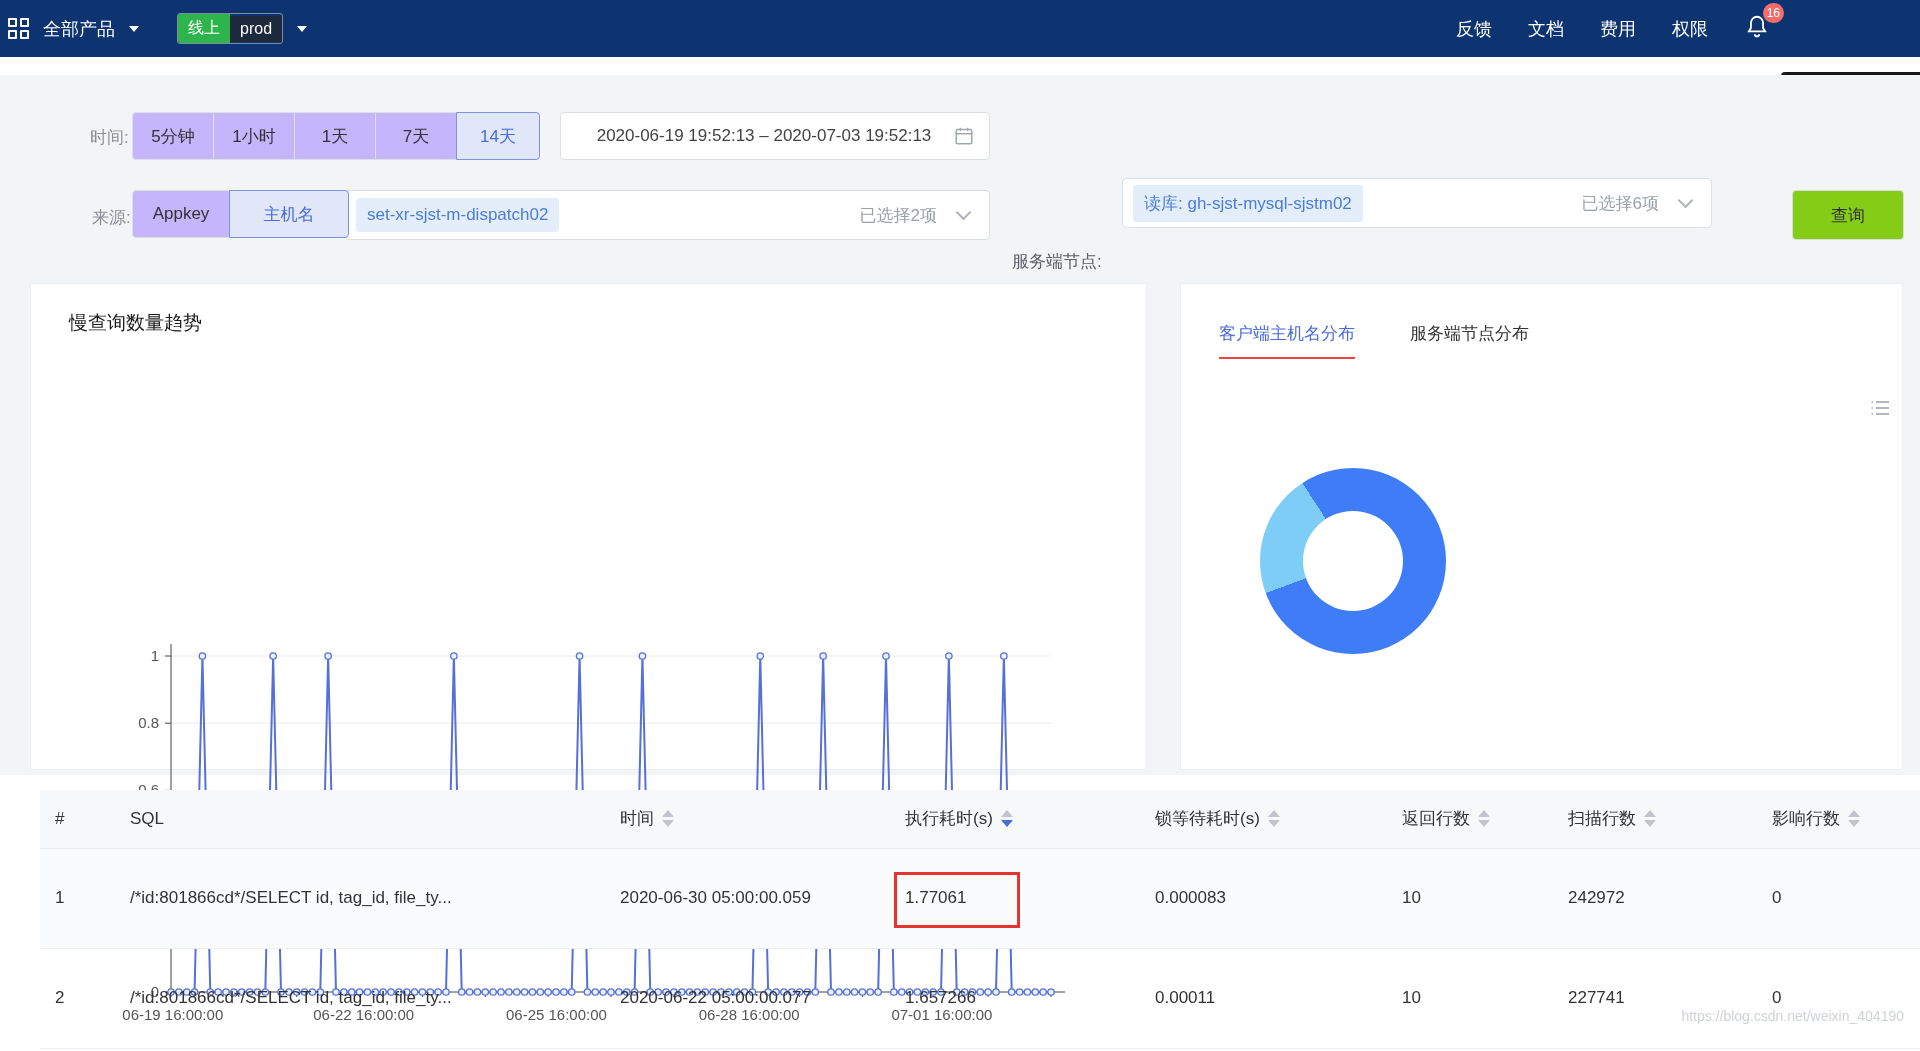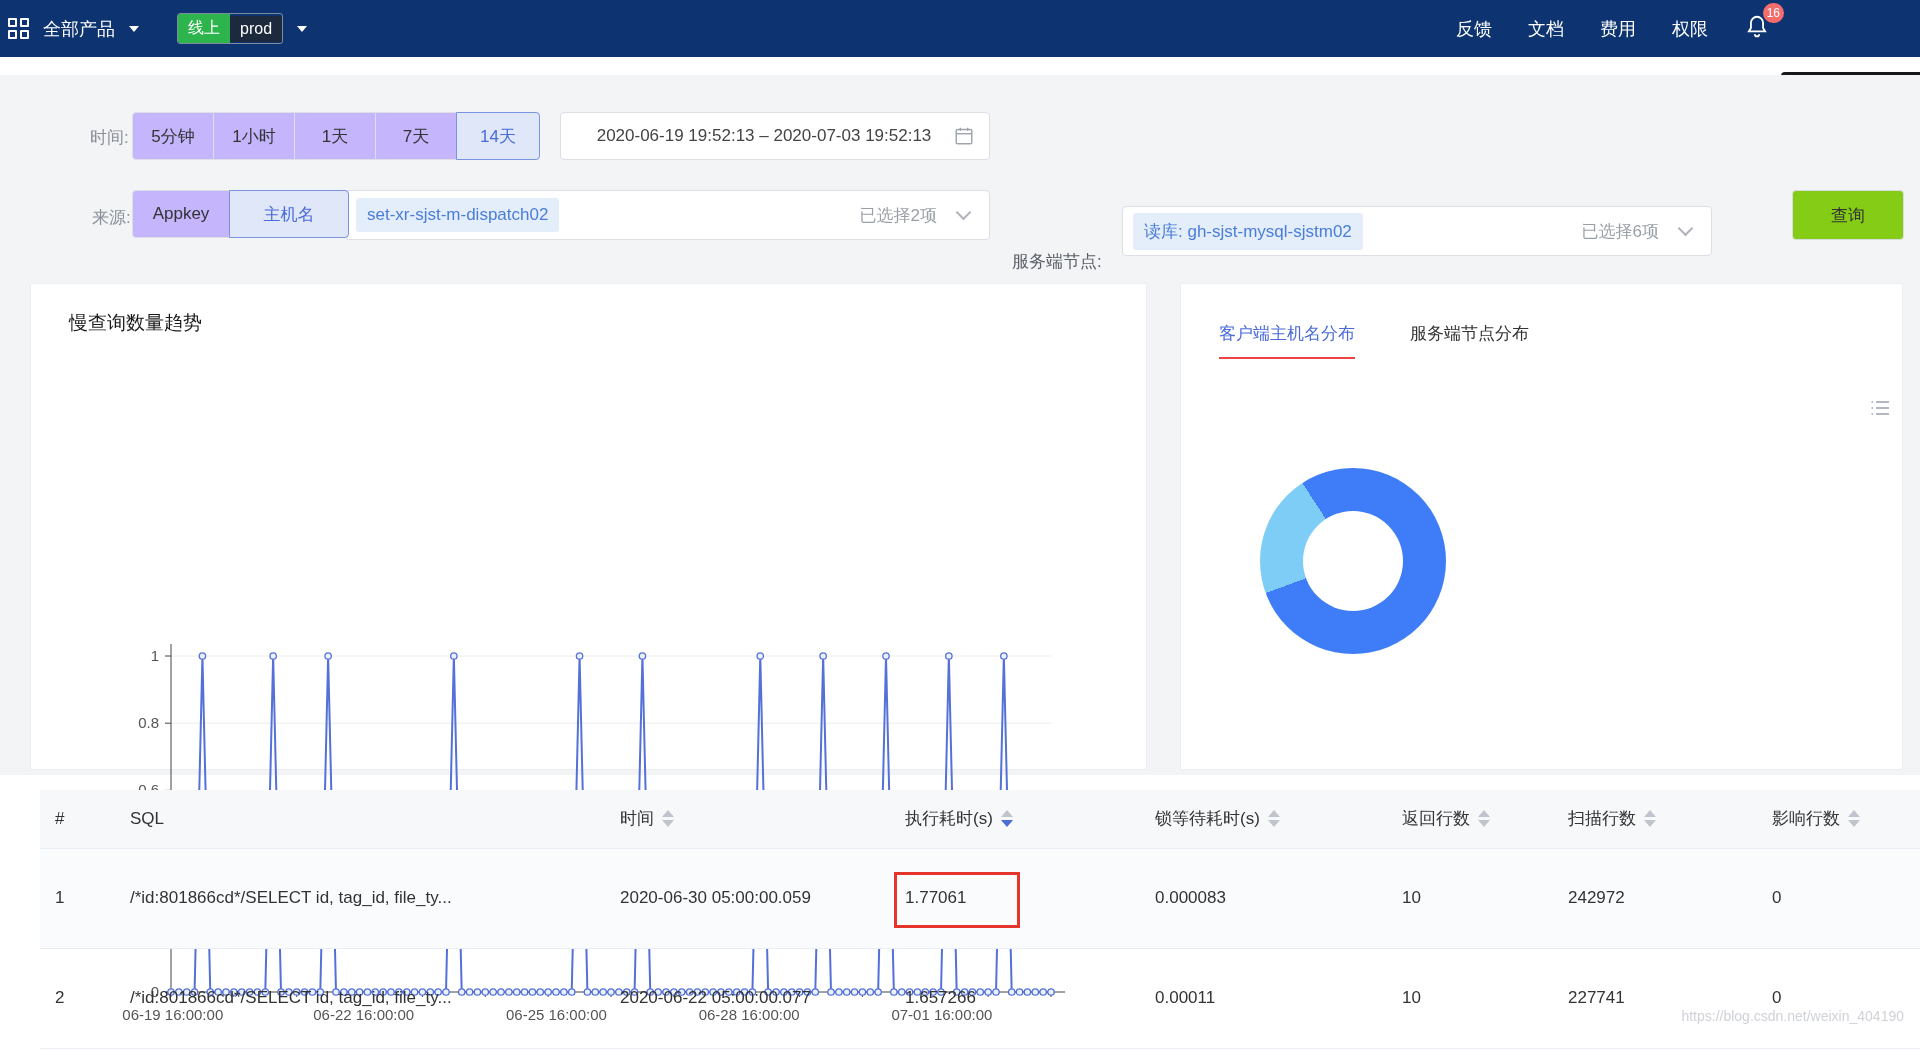--- a/index.html
+++ b/index.html
@@ -131,21 +131,21 @@
     <div class="opt sel" style="width: 120px;">主机名</div>
   </div>
 
 <div class="selectbox" style="left:345px; top:190px; width:645px;">
   <span class="pill">set-xr-sjst-m-dispatch02</span>
   <span class="selcount">已选择2项</span>
   <span class="chev"></span>
 </div>
 
 <span class="flabel" style="left:1012px; top:206px; color:#5a5e66;margin-top:44px;">服务端节点:</span>
-<div class="selectbox" style="left:1122px; top:206px; width:590px;">
+<div class="selectbox" style="left:1122px; top:178px; width:590px;">
   <span class="pill">读库: gh-sjst-mysql-sjstm02</span>
   <span class="selcount">已选择6项</span>
   <span class="chev"></span>
 </div>
 
 <button class="query-btn">查询</button>
 
 <div class="card" style="left:30px; top:283px; width:1117px; height:487px;">
   <div class="card-title">慢查询数量趋势</div>
   <svg id="lineChart" width="1060" height="400" viewBox="0 0 1060 400" style="position:absolute; left:30px; top:340px;">

